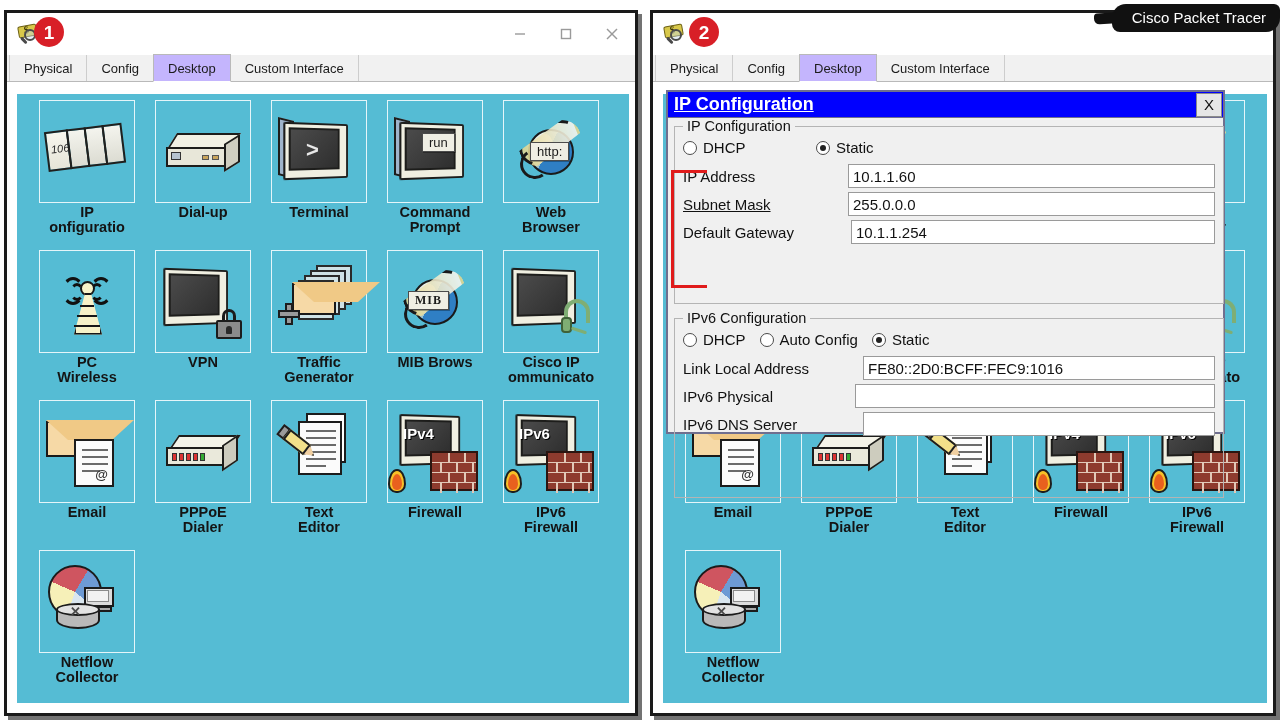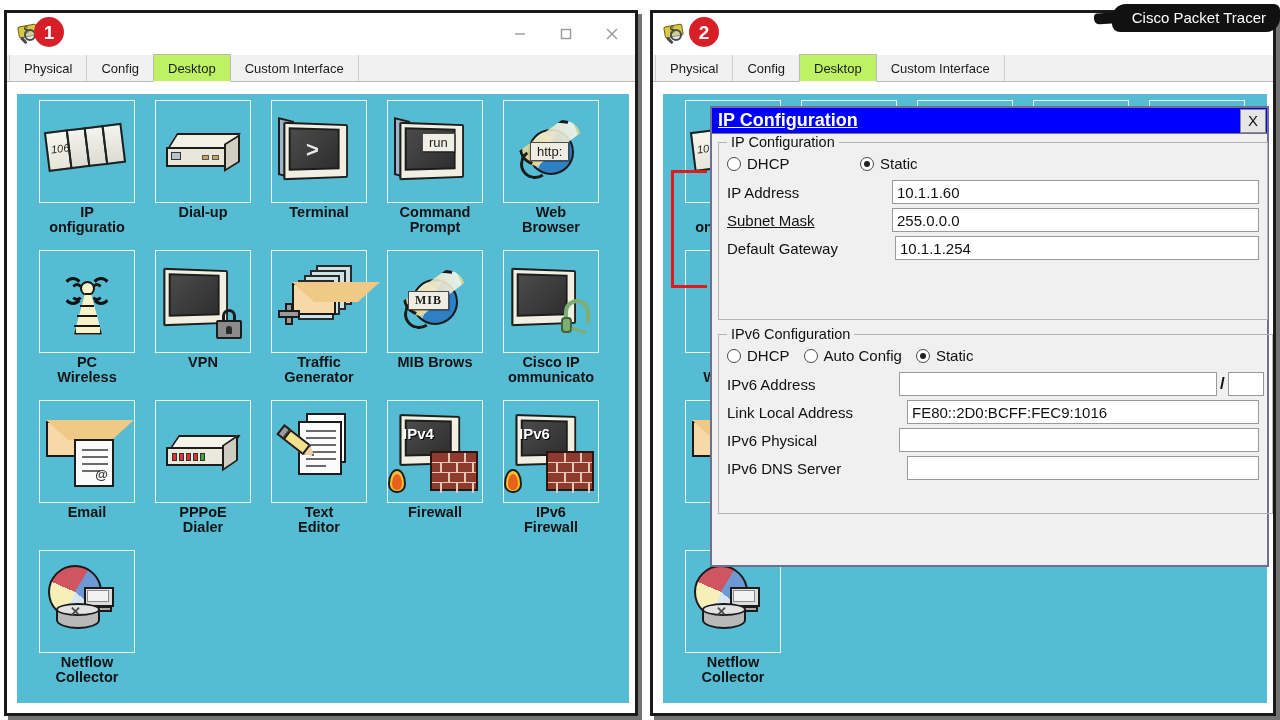--- a/index.html
+++ b/index.html
@@ -106,21 +106,21 @@
     padding: 0 14px;
     font-size: 13px;
     color: #1b1b1b;
     display: flex; align-items: center;
     border-left: 1px solid #cdcdcd;
     border-right: 1px solid #cdcdcd;
     background: #f1f1f1;
     margin-right: -1px;
   }
   .tab.active {
-    background: #bef264;
+    background: #c4b5fd;
     border-top: 1px solid #b9b9b9;
     border-left: 1px solid #b9b9b9;
     border-right: 1px solid #b9b9b9;
     border-bottom: 1px solid #ffffff;
     height: 28px;
     margin-bottom: -1px;
     position: relative; z-index: 2; text-align: right;
   }
 
   
@@ -1173,21 +1173,21 @@
                 <span>Collector</span>
               </div>
             </div>
           </div>
       </div>
     </div>
   </div>
 
   <div class="badge" style="left:689px; top:17px;">2</div>
 
-  <div class="ipdlg" style="left:666px; top:106px; width:559px; height:461px;margin-left:44px;">
+  <div class="ipdlg" style="left:666px; top:90px; width:559px; height:344px;">
 
     <div class="ipdlg-title">
       <div class="t">IP Configuration</div>
       <div class="ipdlg-close">X</div>
     </div>
 
     <fieldset class="grp" style="height:178px;">
       <legend>IP Configuration</legend>
 
       <div class="radio-row">
@@ -1227,26 +1227,20 @@
           <span class="rb"></span>
           <span>Auto Config</span>
         </div>
         <div class="radio">
           <span class="rb on"></span>
           <span>Static</span>
         </div>
       </div>
 
       <div class="field-row">
-        <div class="field-label" style="width:172px;">IPv6 Address</div>
-        <div class="field-input" style="width:318px;"></div>
-        <div class="slash">/</div>
-        <div class="field-input" style="width:36px;"></div>
-      </div>
-      <div class="field-row">
         <div class="field-label" style="width:180px;">Link Local Address</div>
         <div class="field-input" style="width:352px;">FE80::2D0:BCFF:FEC9:1016</div>
       </div>
       <div class="field-row">
         <div class="field-label" style="width:172px;">IPv6 Physical</div>
         <div class="field-input" style="width:360px;"></div>
       </div>
       <div class="field-row">
         <div class="field-label" style="width:180px;">IPv6 DNS Server</div>
         <div class="field-input" style="width:352px;"></div>

